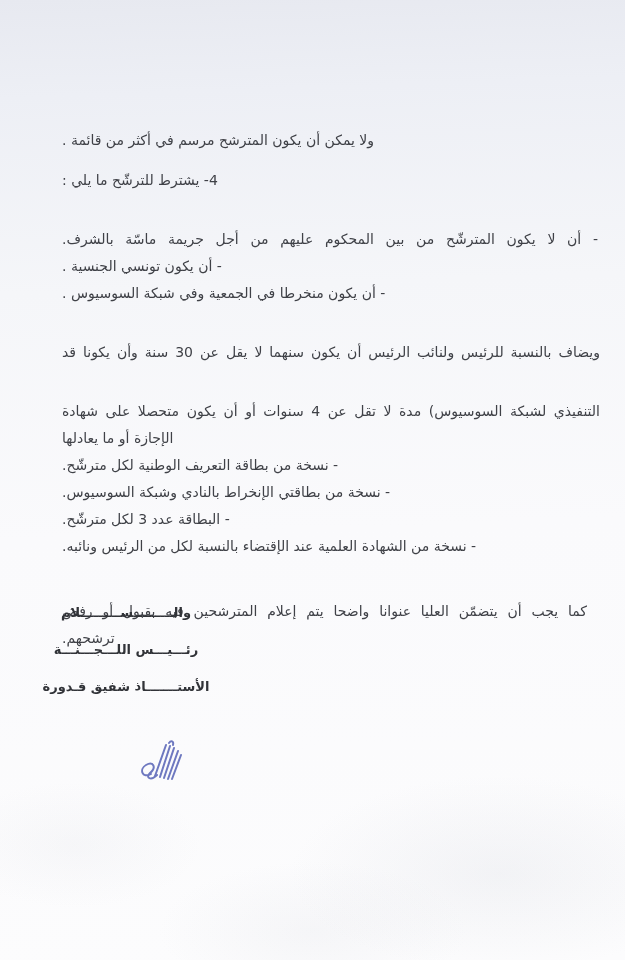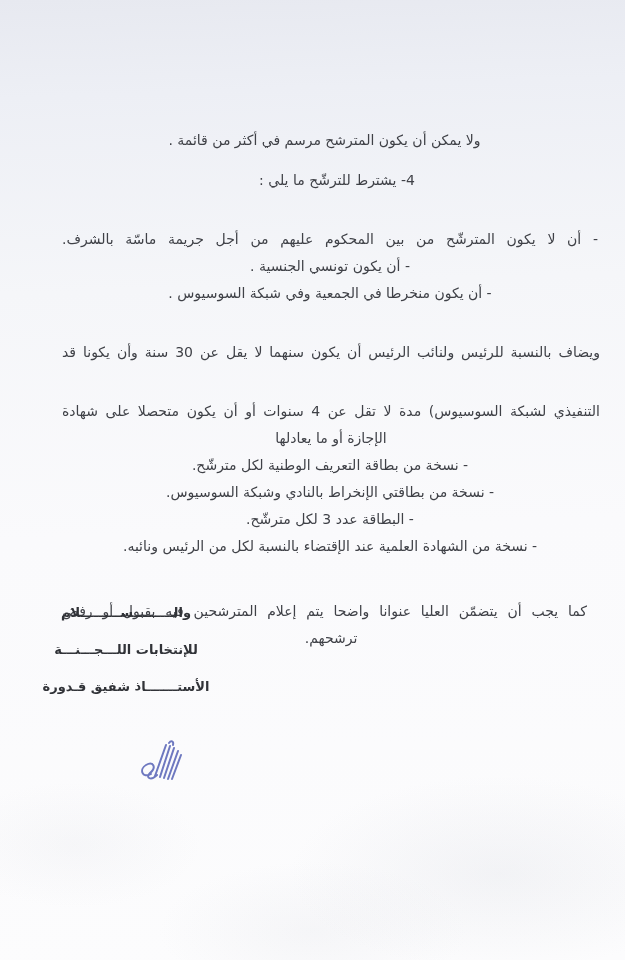--- a/index.html
+++ b/index.html
@@ -11,21 +11,21 @@
       radial-gradient(180px 90px at 12% 88%, rgba(214,216,223,0.15), transparent 70%),
       linear-gradient(178deg, #e7e9f0 0%, #edeff5 10%, #f5f6f9 30%, #fafafc 55%, #fcfcfd 100%);
     font-family: "DejaVu Sans", sans-serif;
     color: #3f4147;
   }
   .doc {
     position: absolute; top: 127px; right: 25px; left: 62px;
     direction: rtl; font-size: 14px; line-height: 27px;
     letter-spacing: 0.1px;
   }
-  .line { white-space: nowrap; text-align: center; }
+  .line { white-space: nowrap; text-align: left; }
   .stretch { white-space: normal; text-align: justify; text-align-last: justify; margin-top: 32px; }
   .num { margin-right: -12px; }      
   .bullet { margin-right: 2px; }
   .gap-sm { height: 13px; }
   .gap-xs { height: 6px; }
   .indent { text-indent: 13px; }
   .sig-block {
     position: absolute; top: 594px; left: 28px; width: 196px;
     direction: rtl; text-align: center;
     font-weight: bold; font-size: 13px; color: #313338;
@@ -59,21 +59,21 @@
   <div class="line bullet">- نسخة من الشهادة العلمية عند الإقتضاء بالنسبة لكل من الرئيس ونائبه.</div>
 
   <div class="gap-xs"></div>
 
   <div class="line stretch indent">كما يجب أن يتضمّن العليا عنوانا واضحا يتم إعلام المترشحين فيه بقبول أو رفض</div>
   <div class="line">ترشحهم.</div>
 </div>
 
 <div class="sig-block">
   <div class="sig-line">والـــــــــســـــــــلام</div>
-  <div class="sig-line">للإنتخابات اللـــجـــنـــة</div>
+  <div class="sig-line">رئـــيـــس اللـــجـــنـــة</div>
   <div class="sig-line">الأستـــــــاذ شفيق قـدورة</div>
 </div>
 
 <div class="sig-mark">
   <svg width="54" height="58" viewBox="0 0 54 58" xmlns="http://www.w3.org/2000/svg">
     <g fill="none" stroke="#5b67b8" stroke-width="2" stroke-linecap="round" opacity="0.88">
       <path d="M15 41 C6 46 3 36 10 32 C17 28 21 34 14 40 C9 45 15 48 21 42"></path>
       <path d="M19 43 L30 12"></path>
       <path d="M24 44 L34 13"></path>
       <path d="M28 45 L38 15"></path>

